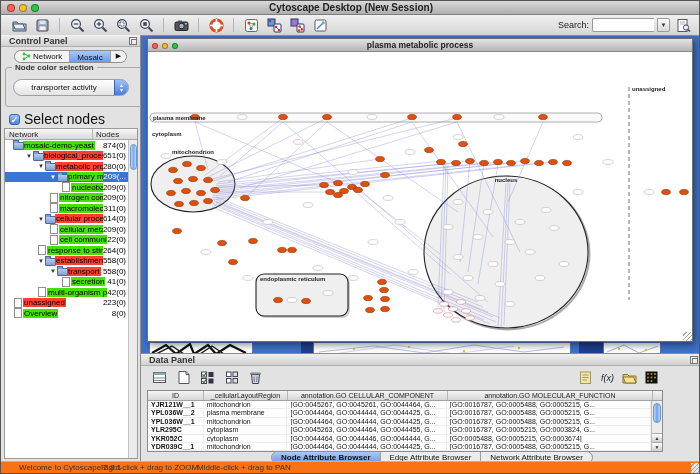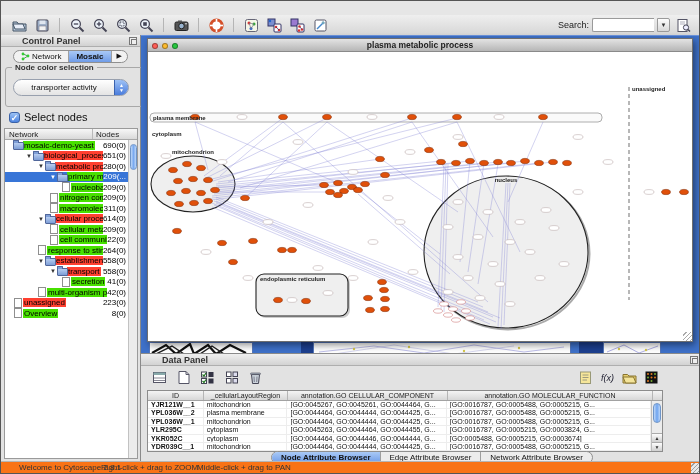--- a/index.html
+++ b/index.html
@@ -17,38 +17,38 @@
     border-bottom:1px solid #909090;display:flex;align-items:center;padding:10px 8px;gap:3px;}
   .tbtn{width:20px;height:18px;display:flex;align-items:center;justify-content:center;border-radius:3px;}
   .tsep{width:1px;height:14px;background:#b5b5b5;margin:0 4px;}
   #search-group{margin-left:auto;display:flex;align-items:center;gap:3px;}
   #search-label{font-size:9px;color:#222;}
   #search-input{width:62px;height:14px;border:1px solid #9a9a9a;background:#fff;font-size:9px;border-radius:2px 0 0 2px;border-right:none;padding:0 2px;}
   #search-drop{width:13px;height:14px;border:1px solid #9a9a9a;background:linear-gradient(#fdfdfd,#d8d8d8);font-size:6px;display:flex;align-items:center;justify-content:center;color:#333;border-radius:0 2px 2px 0;}
   
   #control-panel{position:absolute;left:0;top:34px;width:140px;height:428px;background:#e2e2e2;border-right:1px solid #8a8a8a;}
   .panel-head{position:relative;height:12px;background:linear-gradient(#efefef,#d2d2d2);border-bottom:1px solid #aeaeae;}
-  .panel-head .ptitle{font-size:9px;font-weight:bold;color:#333;padding-left:21px;line-height:12px;}
+  .panel-head .ptitle{font-size:9px;font-weight:bold;color:#333;padding-left:8px;line-height:12px;}
   .float-ic{position:absolute;right:3px;top:2px;width:8px;height:8px;border:1px solid #777;background:#eee;}
   .float-ic:before{content:"";position:absolute;left:1px;top:1px;width:4px;height:4px;border:1px solid #777;}
   #cp-tabs{display:flex;justify-content:center;align-items:center;height:18px;}
   .seg{display:flex;border:1px solid #8f8f8f;border-radius:8px;overflow:hidden;height:13px;background:#f2f2f2;}
   .seg-item{font-size:8px;color:#111;display:flex;align-items:center;gap:2px;padding:0 7px;border-right:1px solid #9f9f9f;}
-  .seg-item.sel{background:linear-gradient(#a9c9f6,#6f9ce8);font-weight:bold;}
+  .seg-item.sel{background:linear-gradient(#a9c9f6,#6f9ce8);font-weight:normal;align-items:flex-end;}
   .seg-arrow{padding:0 5px;font-size:7px;display:flex;align-items:center;color:#111;}
   #color-group{position:absolute;left:4px;top:32px;width:138px;height:40px;border:1px solid #a8a8a8;border-radius:3px;}
   #color-group-label{position:absolute;left:6px;top:-5px;background:#e2e2e2;font-size:8px;font-weight:bold;color:#333;padding:0 3px;}
   #color-select{position:absolute;left:7px;top:11px;width:116px;height:17px;border:1px solid #98a0ae;border-radius:9px;
     background:linear-gradient(#ffffff,#e4e4e4);font-size:8px;color:#111;text-align:center;line-height:16px;padding-right:14px;overflow:hidden;}
   #color-select .cap{position:absolute;right:-1px;top:-1px;width:15px;height:17px;border-radius:0 9px 9px 0;
     background:linear-gradient(#9ec2f6,#4a7cdc);border:1px solid #3a62ae;color:#fff;font-size:5px;line-height:5px;text-align:center;padding-top:3px;}
   #select-nodes-row{position:absolute;left:8px;top:76px;display:flex;align-items:center;gap:4px;}
   #select-nodes-box{width:11px;height:11px;border-radius:3px;border:1px solid #3b62a8;background:linear-gradient(#9cc2f4,#4d84e0);
     color:#fff;font-size:9px;line-height:10px;text-align:center;font-weight:bold;}
-  #select-nodes-label{font-size:11px;color:#111;}
+  #select-nodes-label{font-size:14px;color:#111;}
   #tree-box{position:absolute;left:3px;top:93px;width:134px;bottom:4px;background:#fff;border:1px solid #9a9a9a;overflow:hidden;}
   #tree-header{display:flex;height:11px;background:linear-gradient(#f7f7f7,#d9d9d9);border-bottom:1px solid #a8a8a8;font-size:8px;color:#222;}
   #tree-header .c1{width:88px;padding-left:4px;border-right:1px solid #b9b9b9;line-height:11px;}
   #tree-header .c2{flex:1;padding-left:3px;line-height:11px;}
   #tree-rows{position:absolute;left:0;top:11px;right:9px;bottom:0;}
   .trow{position:relative;display:flex;align-items:center;height:10.5px;white-space:nowrap;}
   .trow.sel{background:#3875d7;}
   .tarrow{font-size:6px;color:#333;width:8px;text-align:center;flex:0 0 8px;}
   .trow.sel .tarrow{color:#fff;}
   .tico{flex:0 0 10px;height:8px;position:relative;}
@@ -97,20 +97,28 @@
   #statusbar span{position:absolute;top:1px;font-size:8px;color:#333;}
   #status-grip{position:absolute;right:0;bottom:0;width:10px;height:10px;
     background:repeating-linear-gradient(135deg,#e8e8e8 0 2px,#9f9f9f 2px 3px);}
   svg{display:block;}
 </style>
 </head>
 <body>
 
 <div id="app">
 
+  <div id="titlebar">
+    <div class="lights">
+      <div class="light red"></div>
+      <div class="light yellow"></div>
+      <div class="light green"></div>
+    </div>
+    <div id="win-title">Cytoscape Desktop (New Session)</div>
+  </div>
 
   <div id="toolbar">
     <span id="tb-icons" style="display:flex;align-items:center;gap:3px;">
         <span class="tbtn">
           <svg width="15" height="15" viewBox="0 0 15 15">
             <path d="M1 4 h4 l1.5 2 H14 v7 H1 z" fill="#bcd" stroke="#456" stroke-width="1"></path>
             <path d="M1 6 h10 l2 5 H3 z" fill="#e8eef8" stroke="#456" stroke-width="1"></path>
           </svg>
         </span>
         <span class="tbtn">
@@ -264,21 +272,21 @@
     <div id="tree-box">
       <div id="tree-header">
         <div class="c1">Network</div>
         <div class="c2">Nodes</div>
       </div>
       <div id="tree-rows">
           <div class="trow">
             <span style="flex: 0 0 8px;"></span>
             <span class="tico folder"></span>
             <span class="tchip green">mosaic-demo-yeast</span>
-            <span class="tcount">690(0)</span>
+            <span class="tcount">874(0)</span>
           </div>
           <div class="trow">
             <span style="flex: 0 0 20px;"></span>
             <span class="tarrow">▼</span>
             <span class="tico folder"></span>
             <span class="tchip red">biological_process</span>
             <span class="tcount">651(0)</span>
           </div>
           <div class="trow">
             <span style="flex: 0 0 32px;"></span>

